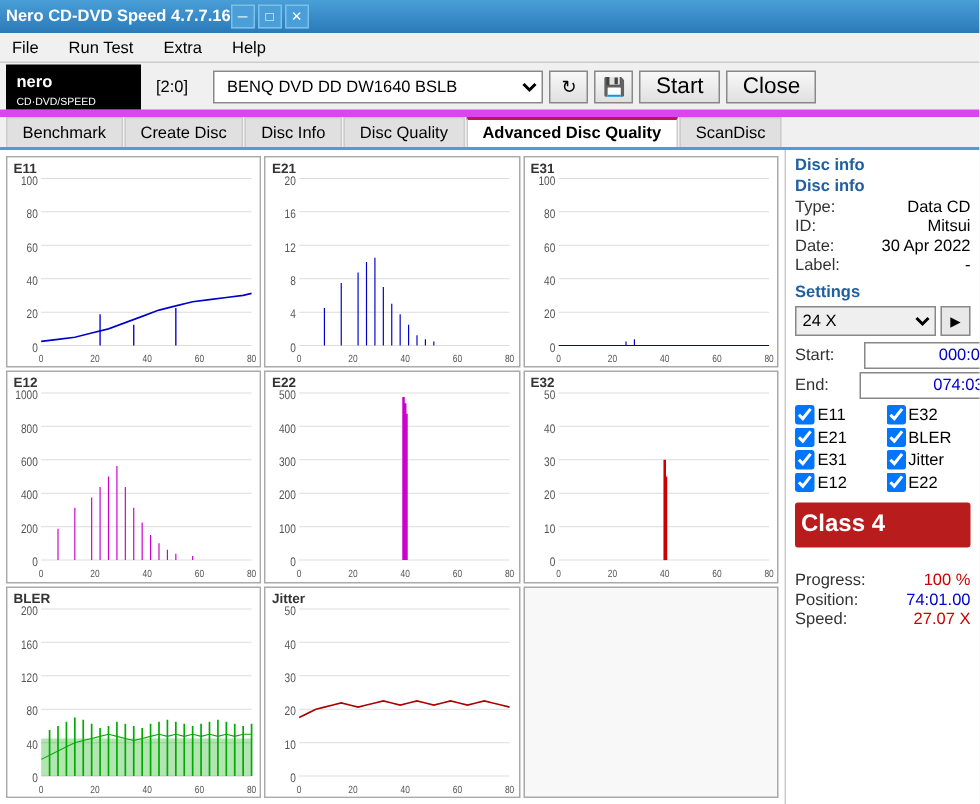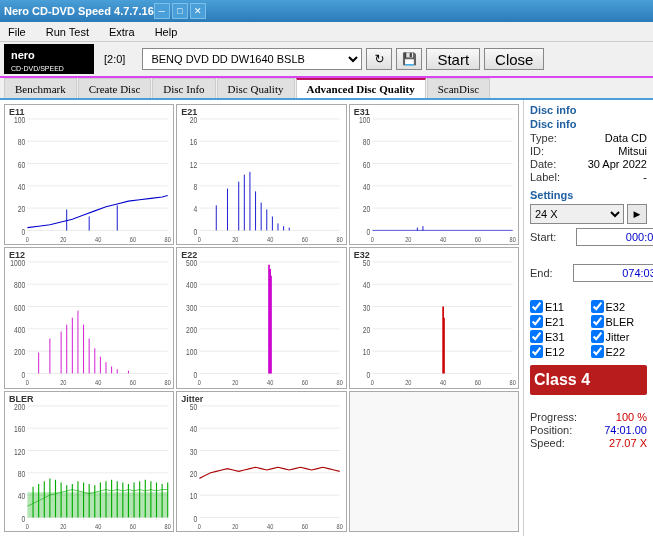--- a/index.html
+++ b/index.html
@@ -40,21 +40,21 @@
     .menubar-item { font-size: 11px; cursor: pointer; padding: 2px 4px; }
 
     
     .toolbar {
       background: #f0f0f0;
       height: 36px;
       display: flex;
       align-items: center;
       padding: 2px 4px;
       gap: 4px;
-      border-bottom: 2px solid #d946ef;
+      border-bottom: 5px solid #d946ef;
     }
     .logo-area { width: 90px; height: 30px; background: #000; display: flex; align-items: center; justify-content: center; margin-right: 6px; }
     .drive-select {
       height: 22px;
       font-size: 11px;
       border: 1px solid #888;
       padding: 0 4px;
       width: 220px;
       background: white;
     }
@@ -85,21 +85,21 @@
       gap: 1px;
     }
     .tab {
       padding: 2px 10px;
       font-size: 11px;
       border: 1px solid #ccc;
       border-bottom: none;
       cursor: pointer;
       background: #e0e0e0;
       height: 20px;
-      display: flex; align-items: center; font-family: Liberation Serif, serif;
+      display: flex; align-items: center;
     }
     .tab.active {
       background: white;
       border-top: 2px solid #be185d;
       font-weight: bold;
     }
 
     
     .main-content {
       display: flex;
@@ -173,21 +173,21 @@
       border: 1px solid #888;
       background: #e8e8e8;
       font-size: 9px;
       cursor: pointer;
       display: flex; align-items: center; justify-content: center;
     }
 
     .start-end-row {
       display: flex;
       align-items: center;
-      margin-bottom: 18px;
+      margin-bottom: 2px;
       gap: 20px;
     }
     .se-label { width: 28px; font-size: 11px; color: #333; }
     .se-value {
       flex: 1;
       height: 18px;
       font-size: 11px;
       border: 1px solid #888;
       text-align: center;
       color: #0000cc;

